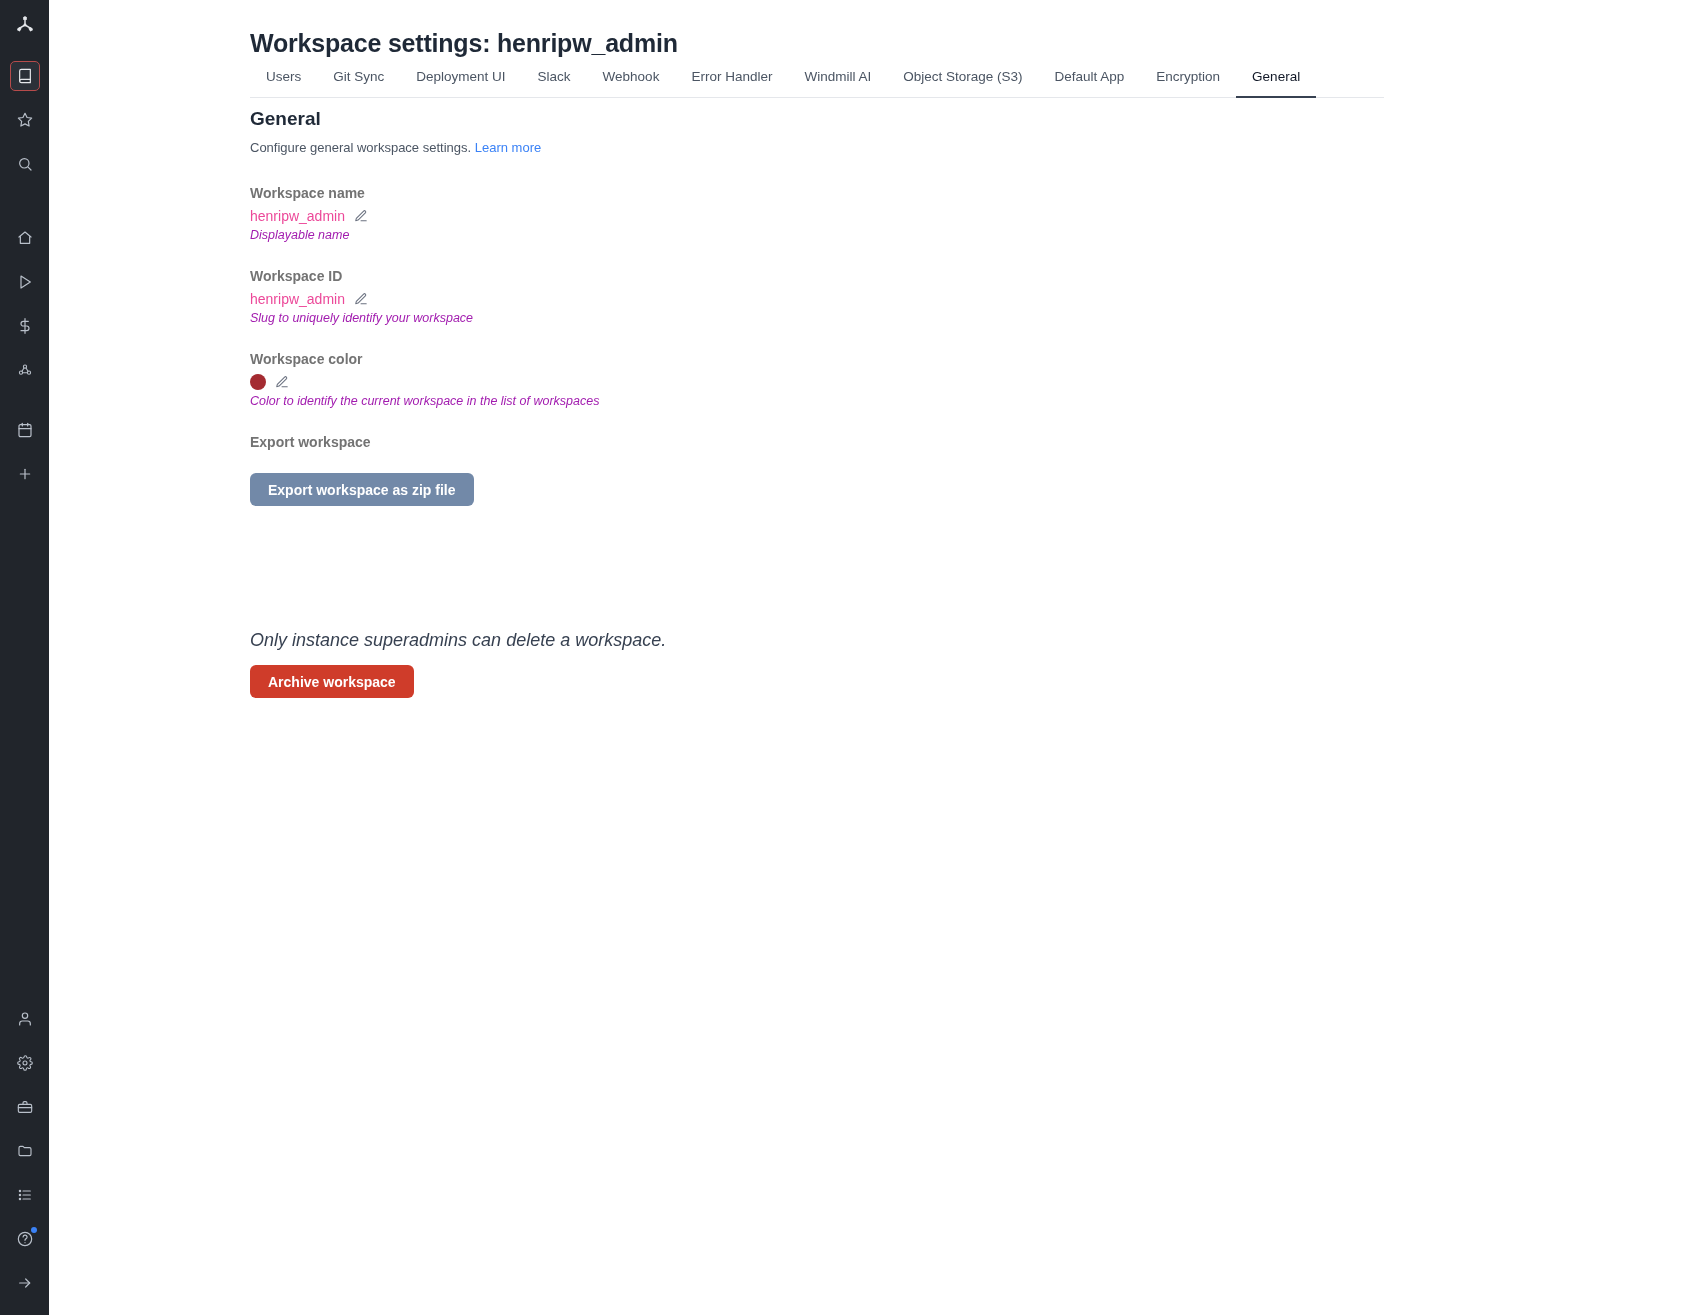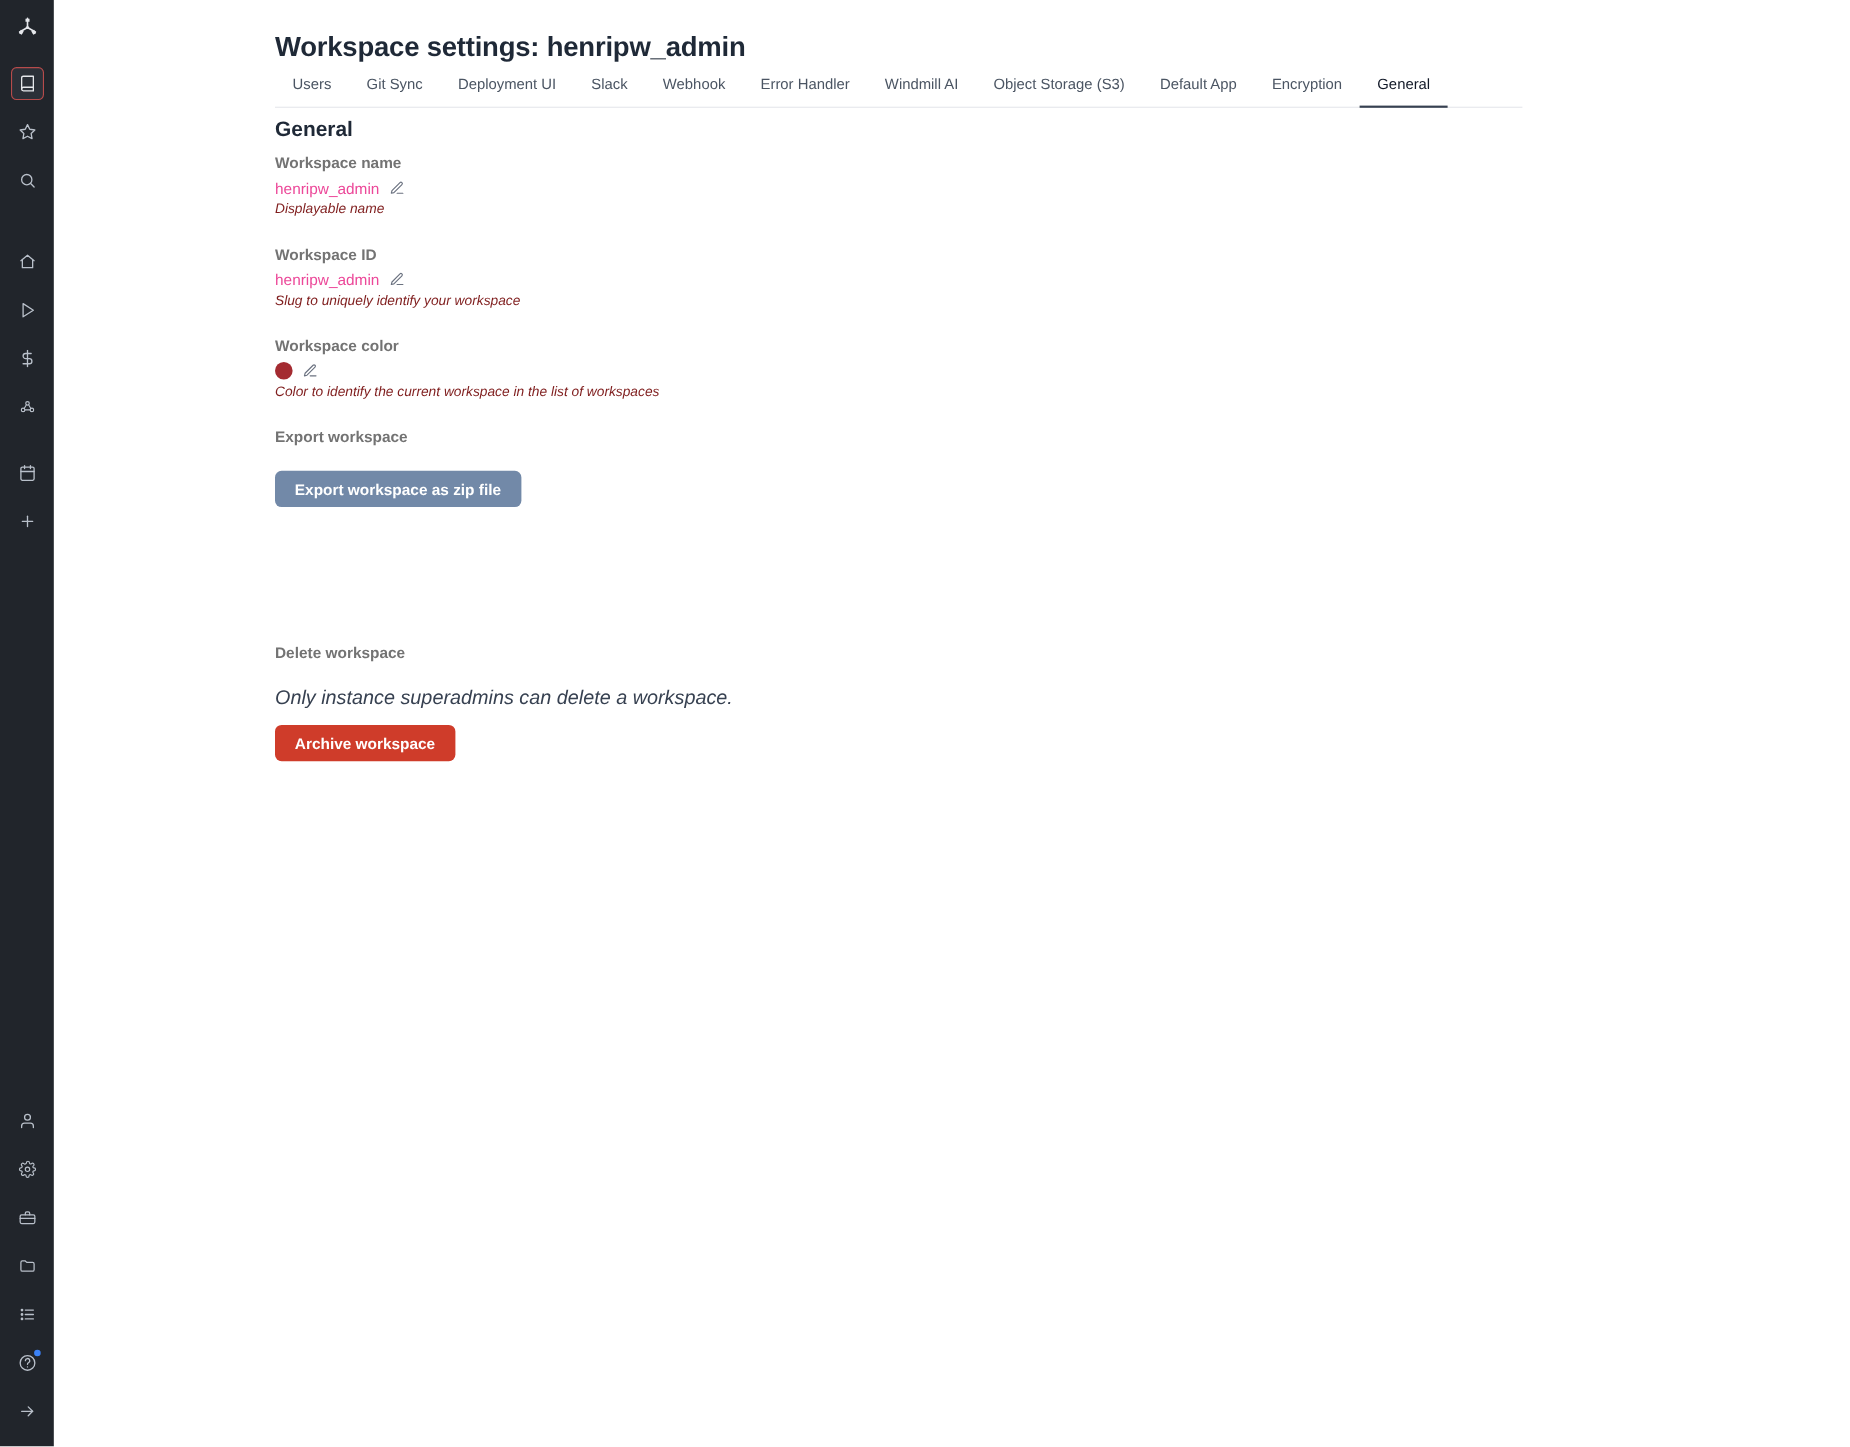--- a/index.html
+++ b/index.html
@@ -125,21 +125,21 @@
   }
   .pencil {
     color: #6b7280;
     cursor: pointer;
     display: inline-flex;
     align-items: center;
   }
   .field-hint {
     font-size: 12.5px;
     font-style: italic;
-    color: #7f1d1d;
+    color: #a21caf;
   }
   .block { margin-bottom: 26px; }
 
   .color-swatch {
     width: 16px; height: 16px;
     border-radius: 50%;
     display: inline-block;
   }
 
   .btn {
@@ -359,20 +359,24 @@
       <div class="tab">Windmill AI</div>
       <div class="tab">Object Storage (S3)</div>
       <div class="tab">Default App</div>
       <div class="tab">Encryption</div>
       <div class="tab active">General</div>
     </div>
 
     <div class="content">
 
       <h2 class="section-title">General</h2>
+      <div class="section-sub">
+        <span>Configure general workspace settings.</span>
+        <a class="link" style="color: rgb(59, 130, 246);">Learn more</a>
+      </div>
 
       <div class="block">
         <div class="field-label">Workspace name</div>
         <div class="field-value-row">
           <span class="field-value">henripw_admin</span>
           <span class="pencil">
             <svg width="14" height="14" viewBox="0 0 24 24" fill="none" stroke="currentColor" stroke-width="1.8" stroke-linecap="round" stroke-linejoin="round">
               <path d="M12 20h9"></path>
                 <path d="M16.5 3.5a2.12 2.12 0 0 1 3 3L7 19l-4 1 1-4z"></path>
             </svg>
@@ -408,20 +412,19 @@
         </div>
         <div class="field-hint">Color to identify the current workspace in the list of workspaces</div>
       </div>
 
       <div class="export-block">
         <div class="field-label">Export workspace</div>
         <button class="btn btn-export" style="background: rgb(114, 137, 168);">Export workspace as zip file</button>
       </div>
 
       <div class="delete-block">
-        <div class="field-label">Delete workspace</div>
         <div class="delete-hint">Only instance superadmins can delete a workspace.</div>
         <button class="btn btn-archive" style="background: rgb(207, 60, 42);">Archive workspace</button>
       </div>
 
     </div>
   </main>
 </div>
 
 </body></html>

